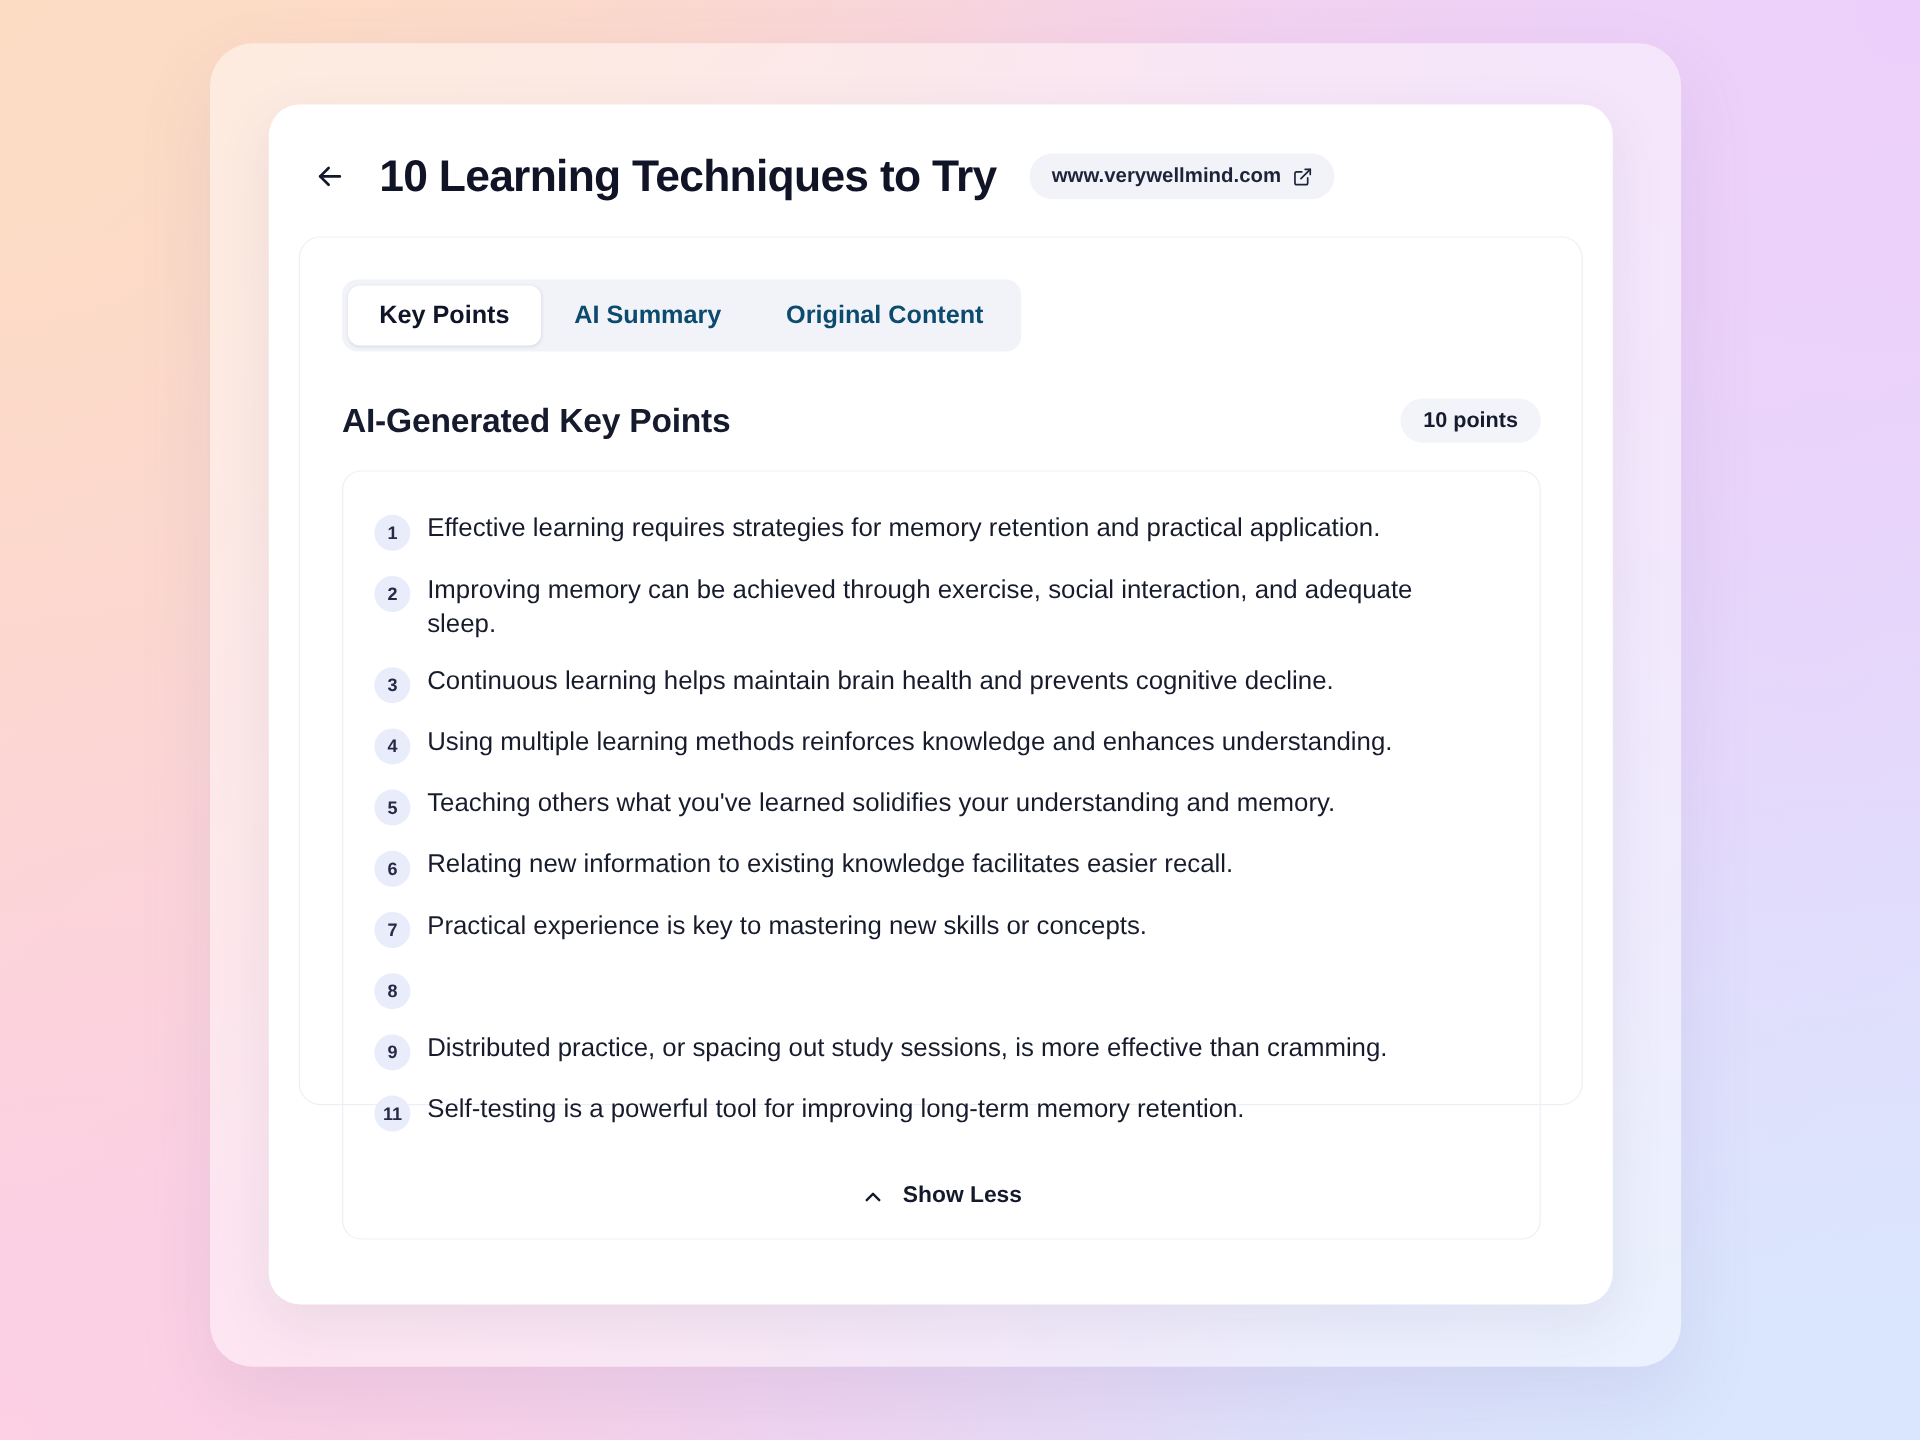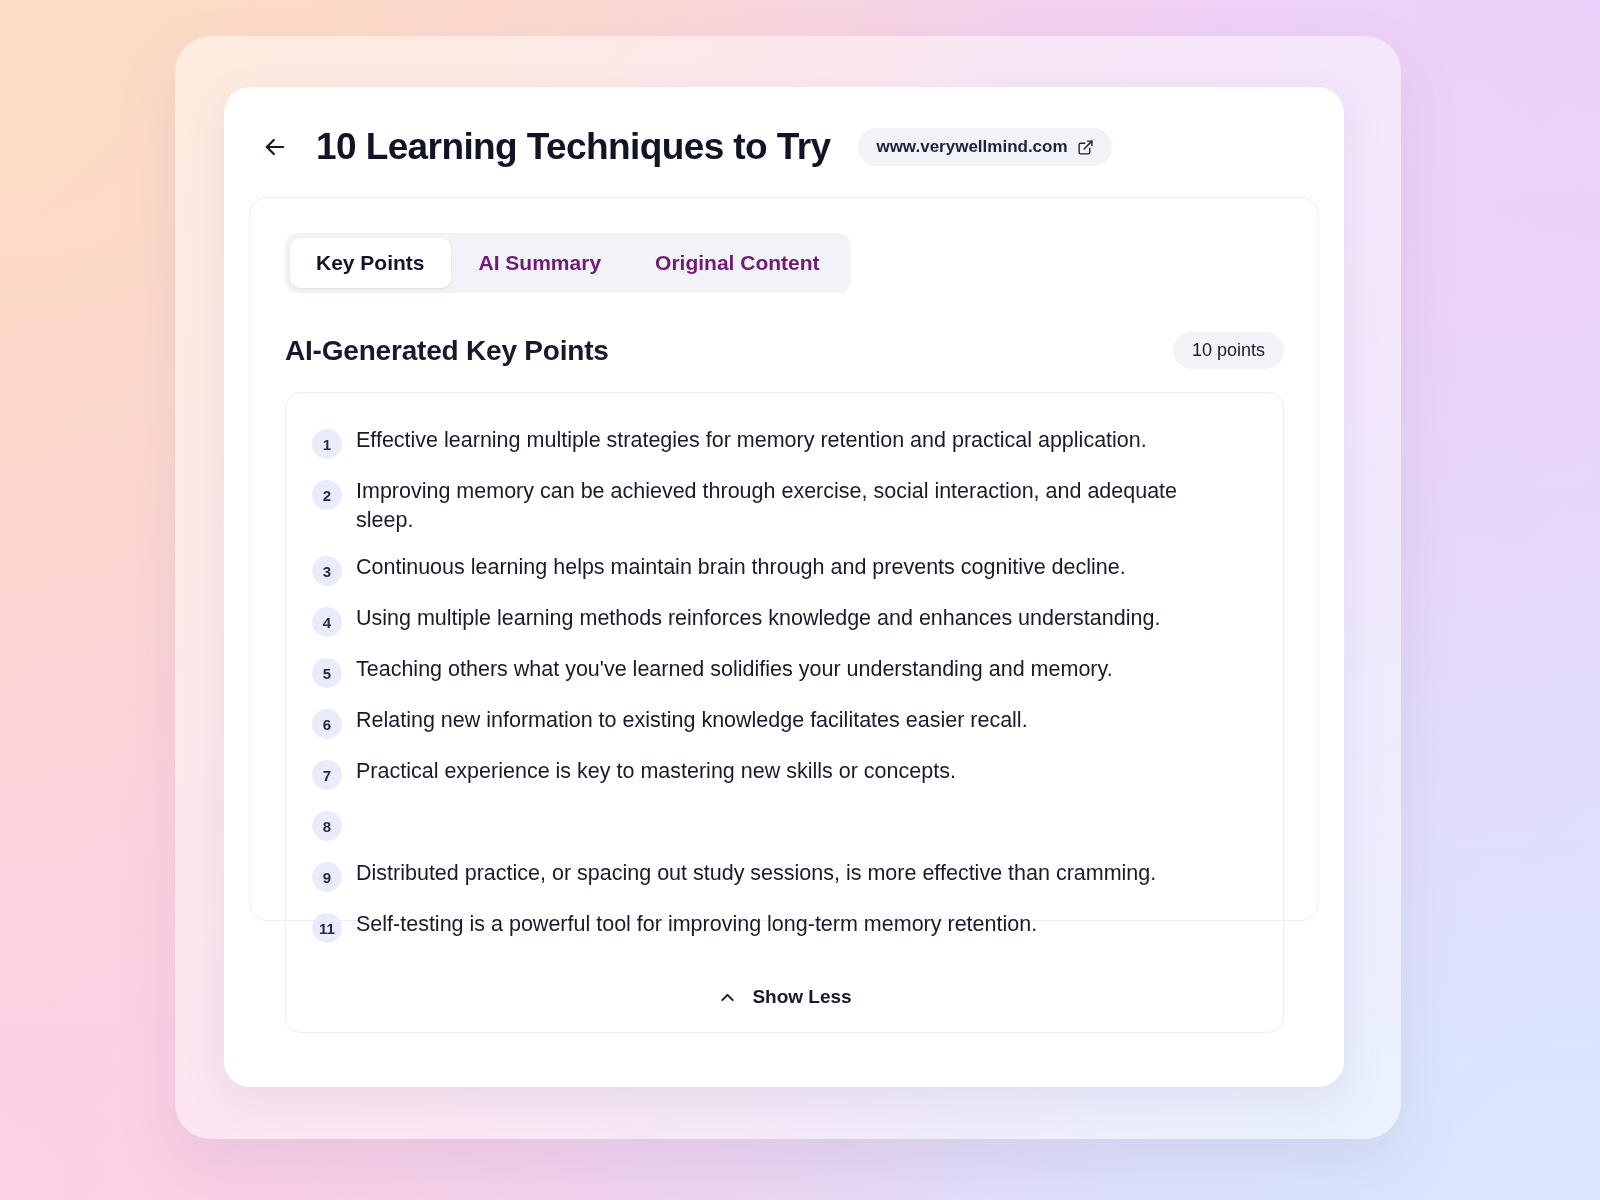--- a/index.html
+++ b/index.html
@@ -111,21 +111,21 @@
     padding: 5px;
     margin: 9px 0 0 35px;
     gap: 2px;
   }
   .tab {
     border: none;
     background: transparent;
     font-family: inherit;
     font-size: 21px;
     font-weight: 600;
-    color: #701a75;
+    color: #0c4a6e;
     padding: 13px 26px;
     border-radius: 10px;
     cursor: pointer;
     white-space: nowrap;
   }
   .tab.active {
     background: #ffffff;
     color: #11152a;
     box-shadow: 0 1px 3px rgba(20,25,50,0.10);
   }
@@ -140,21 +140,21 @@
     font-size: 28px;
     font-weight: 700;
     color: #151a2c;
     letter-spacing: -0.2px;
   }
   .count-badge {
     background: #f2f4fa;
     border-radius: 999px;
     padding: 8px 19px;
     font-size: 18px;
-    font-weight: 400;
+    font-weight: 700;
     color: #161b2d;
     white-space: nowrap;
   }
 
   
   .points-box {
     margin: 23px 34px 0 35px;
     border: 1px solid #eceff6;
     border-radius: 16px;
     padding: 24px 26px 20px 26px;
@@ -248,29 +248,29 @@
 
     <div class="section-head">
       <div class="section-title">AI-Generated Key Points</div>
       <div class="count-badge">10 points</div>
     </div>
 
     <div class="points-box">
 
       <div class="point-row">
         <div class="point-num">1</div>
-        <div class="point-text">Effective learning multiple strategies for memory retention and practical application.</div>
+        <div class="point-text">Effective learning requires strategies for memory retention and practical application.</div>
       </div>
       <div class="point-row">
         <div class="point-num">2</div>
         <div class="point-text">Improving memory can be achieved through exercise, social interaction, and adequate sleep.</div>
       </div>
       <div class="point-row">
         <div class="point-num">3</div>
-        <div class="point-text">Continuous learning helps maintain brain through and prevents cognitive decline.</div>
+        <div class="point-text">Continuous learning helps maintain brain health and prevents cognitive decline.</div>
       </div>
       <div class="point-row">
         <div class="point-num">4</div>
         <div class="point-text">Using multiple learning methods reinforces knowledge and enhances understanding.</div>
       </div>
       <div class="point-row">
         <div class="point-num">5</div>
         <div class="point-text">Teaching others what you've learned solidifies your understanding and memory.</div>
       </div>
       <div class="point-row">

